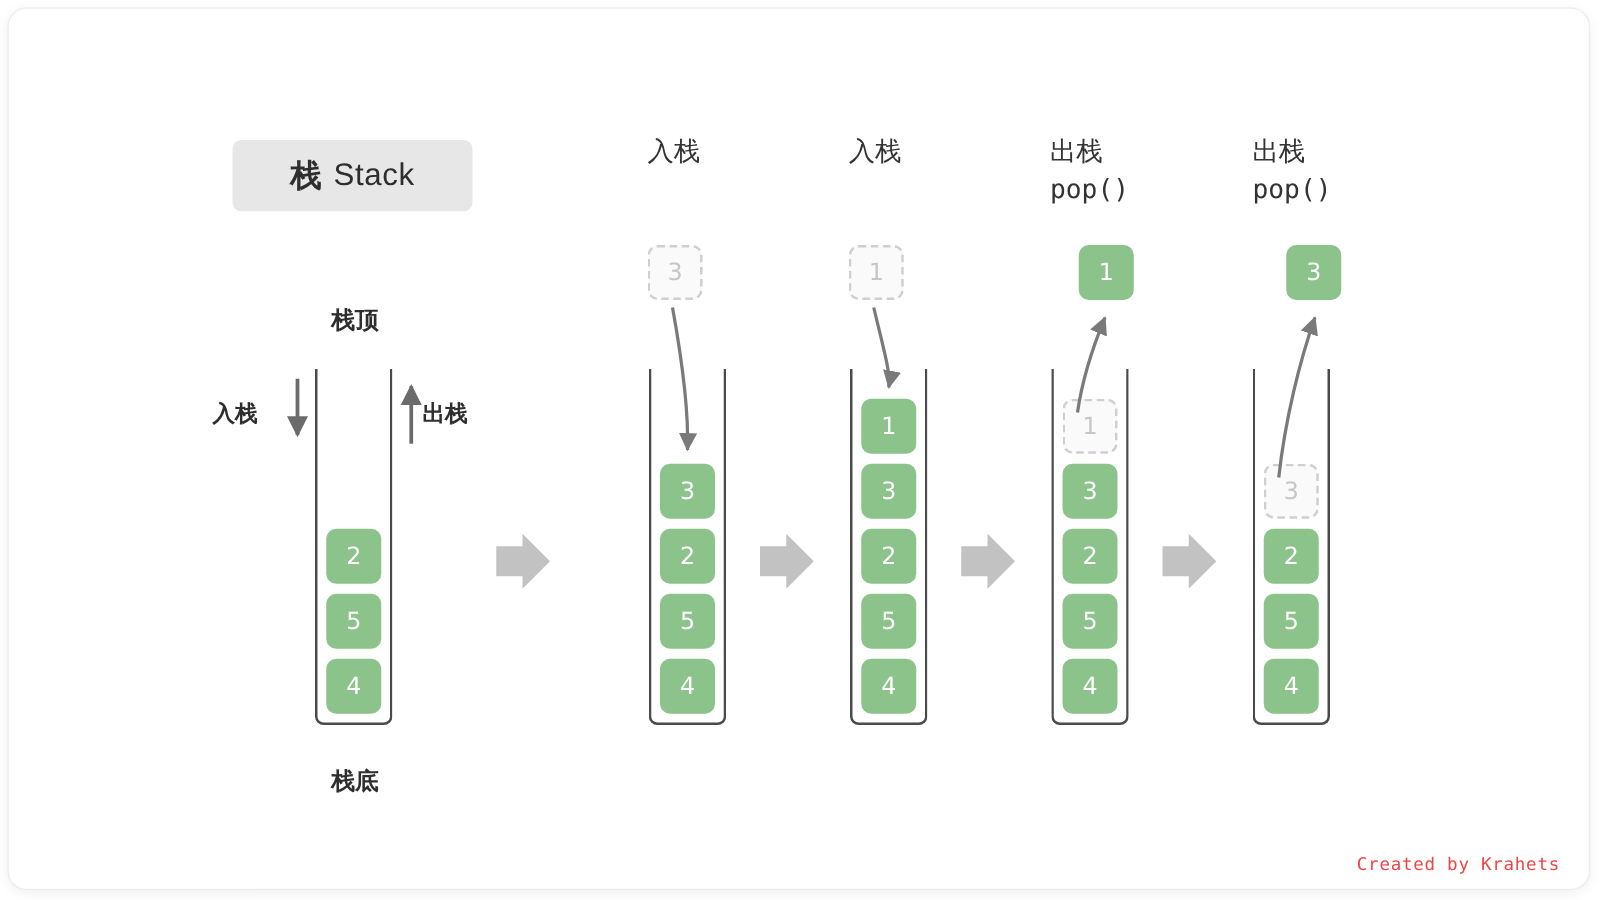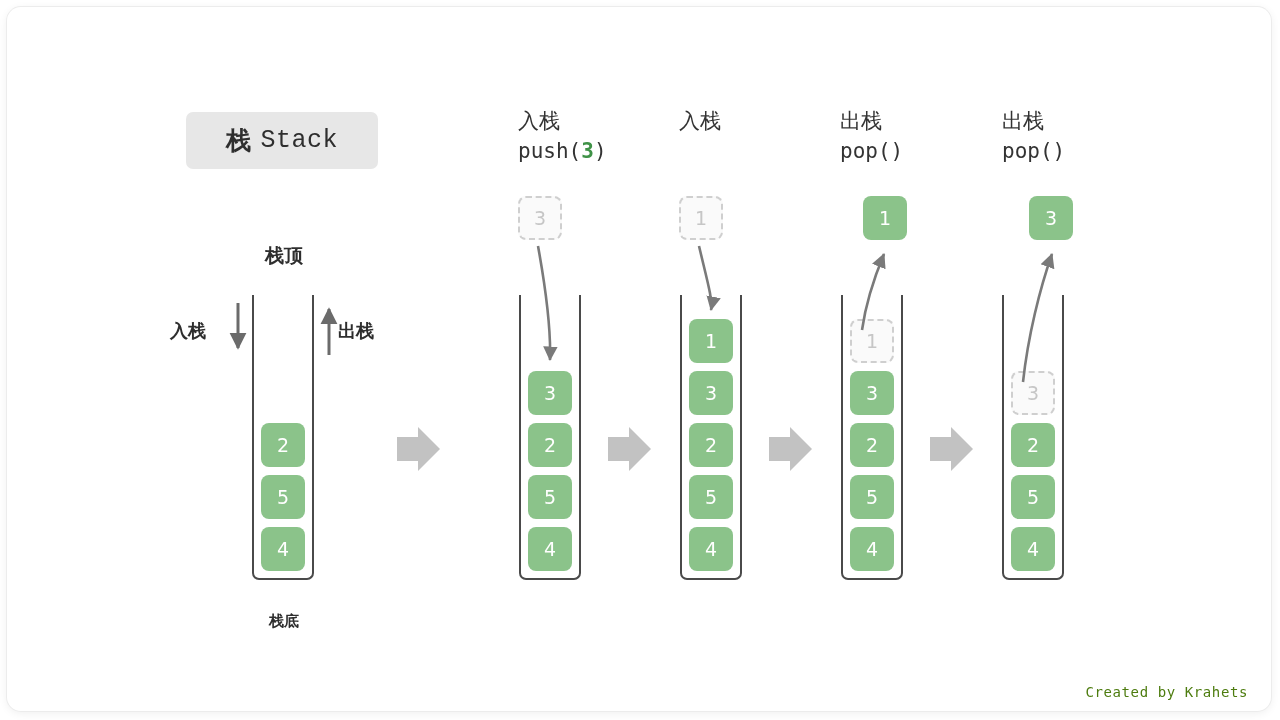--- a/index.html
+++ b/index.html
@@ -46,21 +46,21 @@
     gap: 9px;
     color: #2e2e2e;
   }
   .title-cn {
     font-family: "DejaVu Sans", "Liberation Sans", sans-serif;
     font-size: 25px;
     font-weight: bold;
     letter-spacing: 0.5px;
   }
   .title-en {
-    font-family: Liberation Mono, monospace;
+    font-family: Liberation Sans, sans-serif;
     font-size: 25px;
     font-weight: normal;
     letter-spacing: 0.5px;
   }
 
   
   .cn-bold {
     font-family: "DejaVu Sans", "Liberation Sans", sans-serif;
     font-weight: bold;
     color: #2e2e2e;
@@ -74,21 +74,21 @@
     width: 60px;
     text-align: center;
     font-size: 19px;
   }
   .lbl-bottom {
     position: absolute;
     left: 254px;
     top: 612px;
     width: 60px;
     text-align: center;
-    font-size: 15px;
+    font-size: 19px;
   }
   .lbl-push-side {
     position: absolute;
     left: 170px;
     top: 319px;
     font-size: 18px;
   }
   .lbl-pop-side {
     position: absolute;
     left: 338px;
@@ -192,21 +192,21 @@
     pointer-events: none;
   }
 
   
   .footer {
     position: absolute;
     right: 32px;
     bottom: 20px;
     font-family: "DejaVu Sans Mono", "Liberation Mono", monospace;
     font-size: 14px;
-    color: #4d7c0f;
+    color: #ef4444;
     letter-spacing: 0.6px;
   }
 </style>
 </head>
 <body>
 
 <div id="canvas">
   <div class="card"></div>
 
   <div class="title-chip">
@@ -220,21 +220,20 @@
   <div class="lbl-pop-side cn-bold">出栈</div>
 
   <div class="stack-box" style="left:252px; top:295px;">
     <div class="cell solid" style="bottom:7px;">4</div>
     <div class="cell solid" style="bottom:59px;">5</div>
     <div class="cell solid" style="bottom:111px;">2</div>
   </div>
 
   <div class="col-head" style="left:518px;">
     <span class="op-cn">入栈</span>
-    <span class="op-fn"><span>push(</span><span class="op-arg">3</span><span>)</span></span>
   </div>
   <div class="float-cell ghost" style="left:518px; top:196px;">3</div>
   <div class="stack-box" style="left:519px; top:295px;">
     <div class="cell solid" style="bottom:7px;">4</div>
     <div class="cell solid" style="bottom:59px;">5</div>
     <div class="cell solid" style="bottom:111px;">2</div>
     <div class="cell solid" style="bottom:163px;">3</div>
   </div>
 
   <div class="col-head" style="left:679px;">

